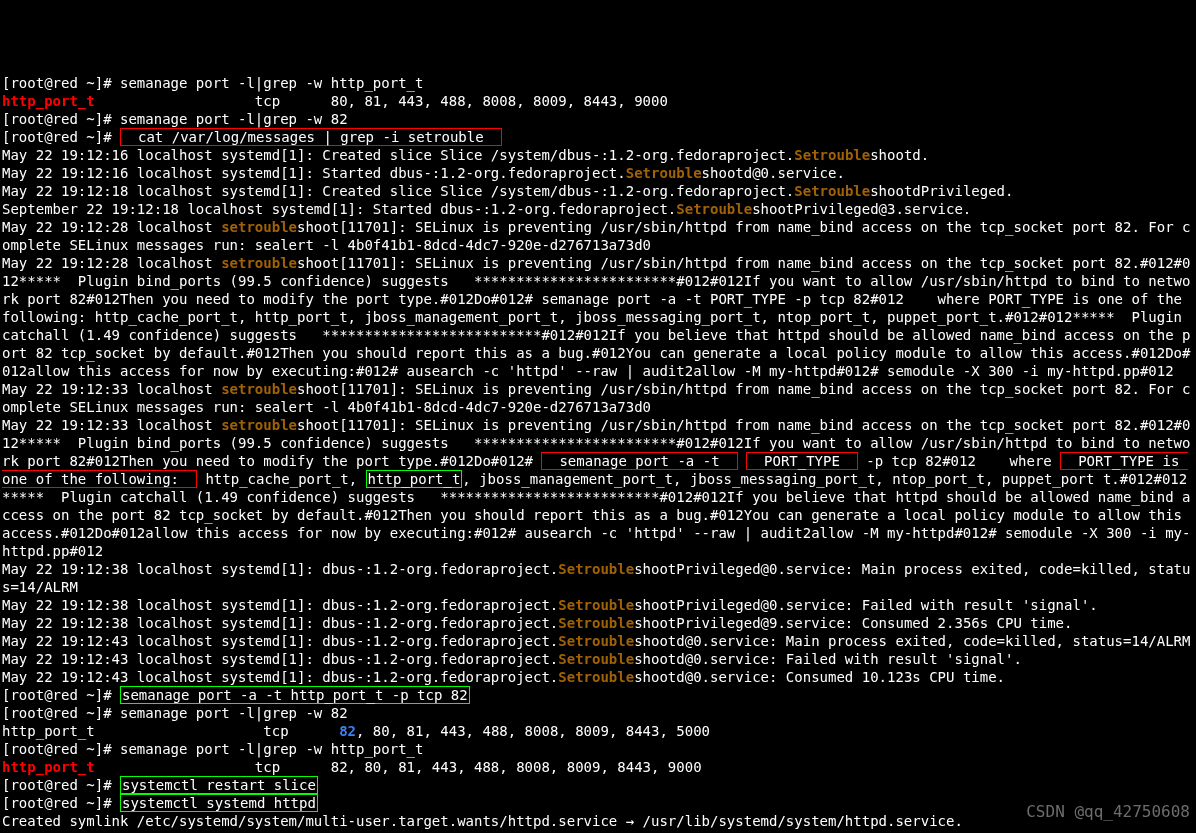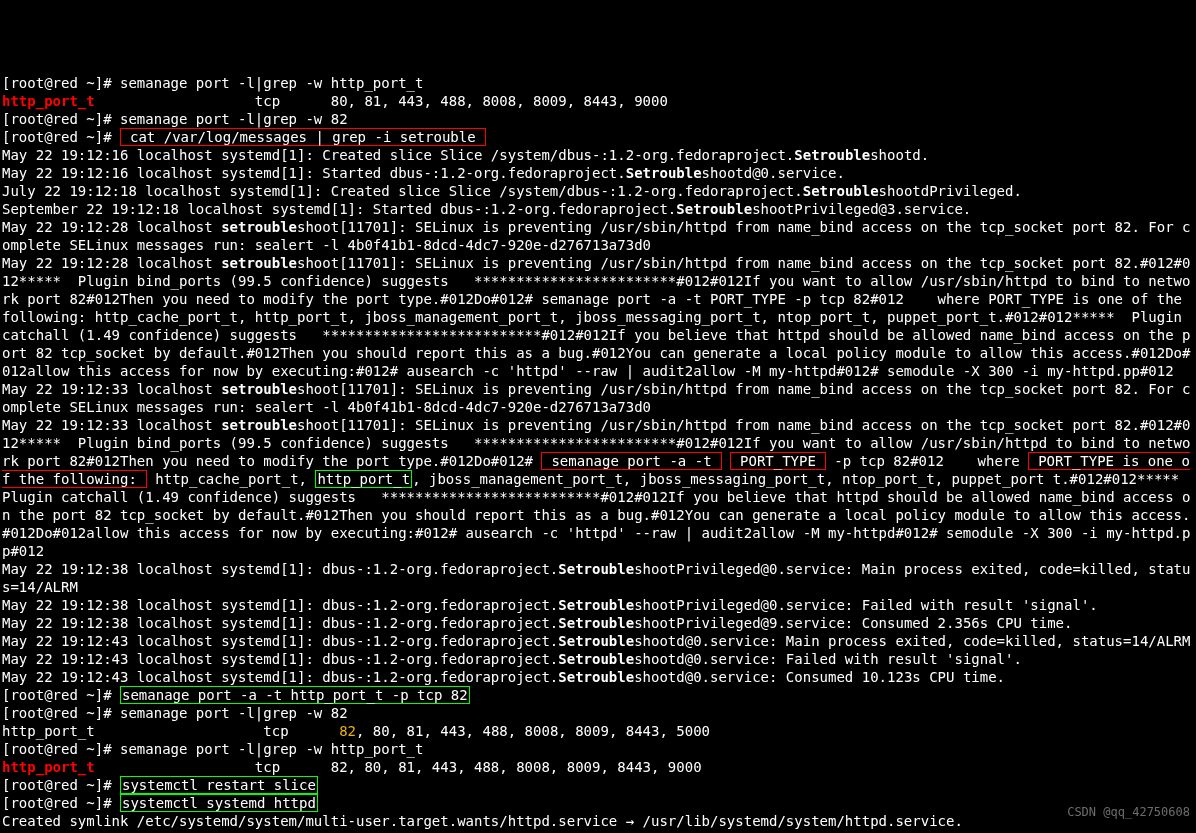--- a/index.html
+++ b/index.html
@@ -10,53 +10,53 @@
   font-size: 14px;
   line-height: 18px;
   padding: 2px;
   white-space: pre-wrap;
   word-break: break-all;
   width: 1196px;
   height: 833px;
   overflow: hidden;
 }
 .red-text { color: #ff0000; font-weight: bold; }
-.highlight-setrouble { color: #ffffff; font-weight: bold; }
-.highlight-82 { color: #eab308; font-weight: normal; }
+.highlight-setrouble { color: #a16207; font-weight: bold; }
+.highlight-82 { color: #3b82f6; font-weight: bold; }
 .box-green {
   border: 1.5px solid #00ff00;
   display: inline;
   padding: 0 1px;
 }
 .box-red-big {
   border: 1.5px solid #ff0000;
   display: inline;
-  padding: 0 9px;
+  padding: 0 17px;
 }
 .watermark {
   position: absolute;
   bottom: 12px;
   right: 6px;
   color: #888;
-  font-size: 12px;
+  font-size: 16px;
   opacity: 0.8;
 }
 </style>
 </head>
 <body>
 
 
 
 <div><span>[root@red ~]# semanage port -l|grep -w http_port_t</span>
 <span class="red-text">http_port_t</span><span>                   tcp      80, 81, 443, 488, 8008, 8009, 8443, 9000</span>
 <span>[root@red ~]# semanage port -l|grep -w 82</span>
 <span>[root@red ~]# </span><span class="box-red-big">cat /var/log/messages | grep -i setrouble</span>
 <span>May 22 19:12:16 localhost systemd[1]: Created slice Slice /system/dbus-:1.2-org.fedoraproject.</span><span class="highlight-setrouble">Setrouble</span><span>shootd.</span>
 <span>May 22 19:12:16 localhost systemd[1]: Started dbus-:1.2-org.fedoraproject.</span><span class="highlight-setrouble">Setrouble</span><span>shootd@0.service.</span>
-<span>July 22 19:12:18 localhost systemd[1]: Created slice Slice /system/dbus-:1.2-org.fedoraproject.</span><span class="highlight-setrouble">Setrouble</span><span>shootdPrivileged.</span>
+<span>May 22 19:12:18 localhost systemd[1]: Created slice Slice /system/dbus-:1.2-org.fedoraproject.</span><span class="highlight-setrouble">Setrouble</span><span>shootdPrivileged.</span>
 <span>September 22 19:12:18 localhost systemd[1]: Started dbus-:1.2-org.fedoraproject.</span><span class="highlight-setrouble">Setrouble</span><span>shootPrivileged@3.service.</span>
 <span>May 22 19:12:28 localhost </span><span class="highlight-setrouble">setrouble</span><span>shoot[11701]: SELinux is preventing /usr/sbin/httpd from name_bind access on the tcp_socket port 82. For complete SELinux messages run: sealert -l 4b0f41b1-8dcd-4dc7-920e-d276713a73d0</span>
 <span>May 22 19:12:28 localhost </span><span class="highlight-setrouble">setrouble</span><span>shoot[11701]: SELinux is preventing /usr/sbin/httpd from name_bind access on the tcp_socket port 82.#012#012*****  Plugin bind_ports (99.5 confidence) suggests   ************************#012#012If you want to allow /usr/sbin/httpd to bind to network port 82#012Then you need to modify the port type.#012Do#012# semanage port -a -t PORT_TYPE -p tcp 82#012    where PORT_TYPE is one of the following: http_cache_port_t, http_port_t, jboss_management_port_t, jboss_messaging_port_t, ntop_port_t, puppet_port_t.#012#012*****  Plugin catchall (1.49 confidence) suggests   **************************#012#012If you believe that httpd should be allowed name_bind access on the port 82 tcp_socket by default.#012Then you should report this as a bug.#012You can generate a local policy module to allow this access.#012Do#012allow this access for now by executing:#012# ausearch -c 'httpd' --raw | audit2allow -M my-httpd#012# semodule -X 300 -i my-httpd.pp#012</span>
 <span>May 22 19:12:33 localhost </span><span class="highlight-setrouble">setrouble</span><span>shoot[11701]: SELinux is preventing /usr/sbin/httpd from name_bind access on the tcp_socket port 82. For complete SELinux messages run: sealert -l 4b0f41b1-8dcd-4dc7-920e-d276713a73d0</span>
 <span>May 22 19:12:33 localhost </span><span class="highlight-setrouble">setrouble</span><span>shoot[11701]: SELinux is preventing /usr/sbin/httpd from name_bind access on the tcp_socket port 82.#012#012*****  Plugin bind_ports (99.5 confidence) suggests   ************************#012#012If you want to allow /usr/sbin/httpd to bind to network port 82#012Then you need to modify the port type.#012Do#012# </span><span class="box-red-big">semanage port -a -t</span> <span class="box-red-big">PORT_TYPE</span><span> -p tcp 82#012    where </span><span class="box-red-big">PORT_TYPE is one of the following:</span><span> http_cache_port_t, </span><span class="box-green">http_port_t</span><span>, jboss_management_port_t, jboss_messaging_port_t, ntop_port_t, puppet_port t.#012#012*****  Plugin catchall (1.49 confidence) suggests   **************************#012#012If you believe that httpd should be allowed name_bind access on the port 82 tcp_socket by default.#012Then you should report this as a bug.#012You can generate a local policy module to allow this access.#012Do#012allow this access for now by executing:#012# ausearch -c 'httpd' --raw | audit2allow -M my-httpd#012# semodule -X 300 -i my-httpd.pp#012</span>
 <span>May 22 19:12:38 localhost systemd[1]: dbus-:1.2-org.fedoraproject.</span><span class="highlight-setrouble">Setrouble</span><span>shootPrivileged@0.service: Main process exited, code=killed, status=14/ALRM</span>
 <span>May 22 19:12:38 localhost systemd[1]: dbus-:1.2-org.fedoraproject.</span><span class="highlight-setrouble">Setrouble</span><span>shootPrivileged@0.service: Failed with result 'signal'.</span>
 <span>May 22 19:12:38 localhost systemd[1]: dbus-:1.2-org.fedoraproject.</span><span class="highlight-setrouble">Setrouble</span><span>shootPrivileged@9.service: Consumed 2.356s CPU time.</span>
 <span>May 22 19:12:43 localhost systemd[1]: dbus-:1.2-org.fedoraproject.</span><span class="highlight-setrouble">Setrouble</span><span>shootd@0.service: Main process exited, code=killed, status=14/ALRM</span>
 <span>May 22 19:12:43 localhost systemd[1]: dbus-:1.2-org.fedoraproject.</span><span class="highlight-setrouble">Setrouble</span><span>shootd@0.service: Failed with result 'signal'.</span>

